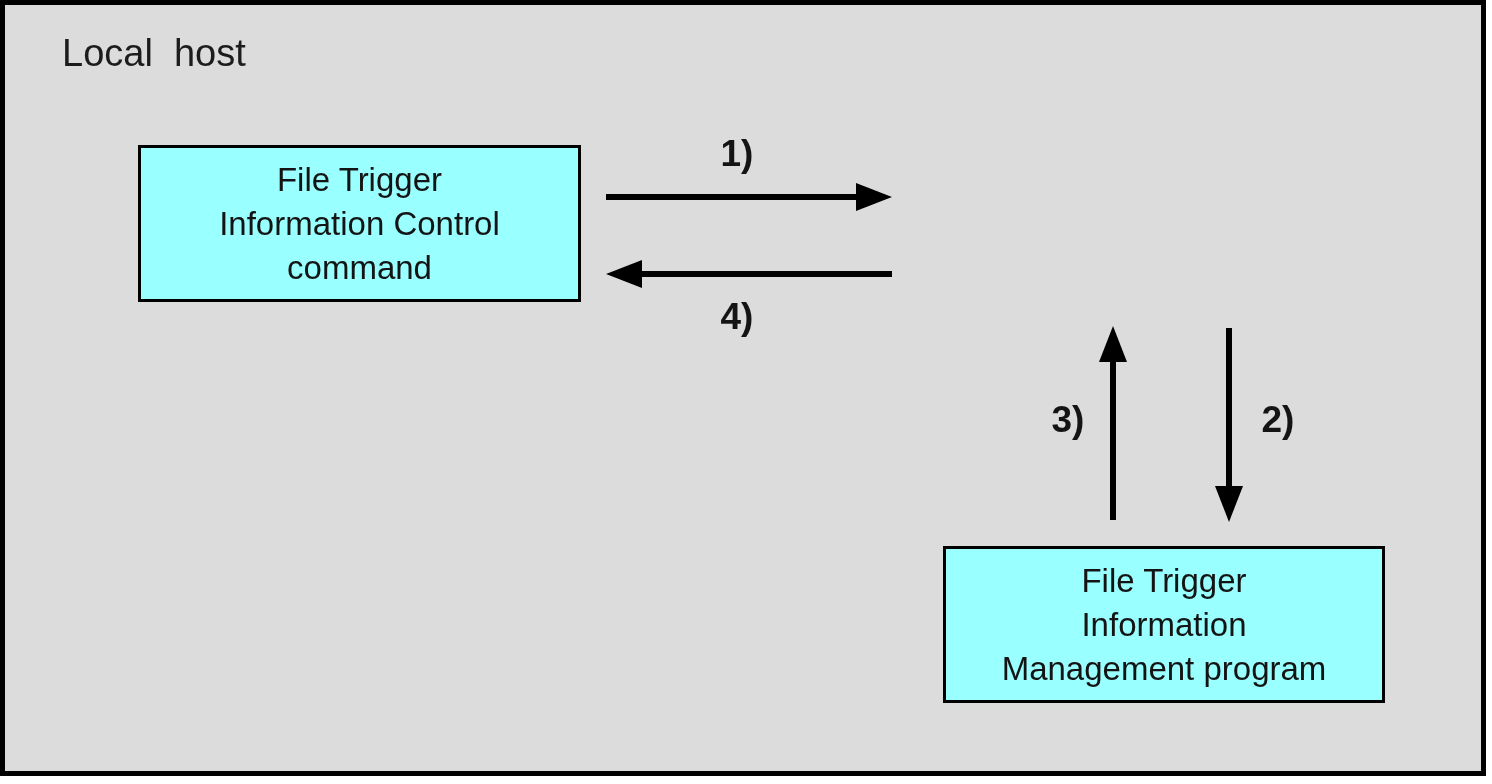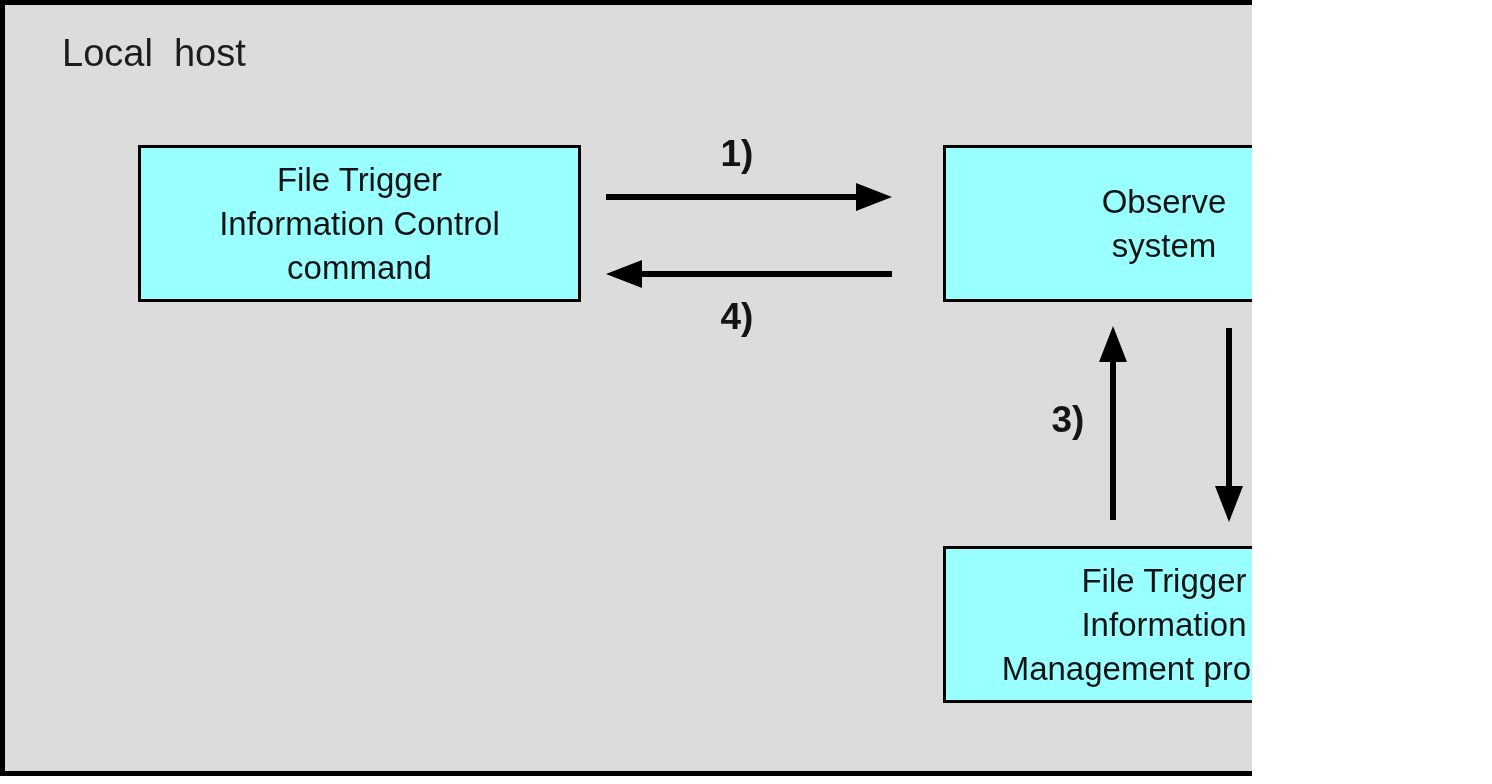--- a/index.html
+++ b/index.html
@@ -2,21 +2,21 @@
 <html><head>
 <meta charset="utf-8">
 <style>
   html, body {
     margin: 0;
     padding: 0;
     background: #ffffff;
   }
   .canvas {
     position: relative;
-    width: 1252px;
+    width: 1492px;
     height: 784px;
     background: #ffffff;
     font-family: "Liberation Sans", sans-serif;
     overflow: hidden;
   }
   .frame {
     position: absolute;
     left: 0;
     top: 0;
     width: 1476px;
@@ -90,22 +90,20 @@
 <div class="canvas">
 
   <div class="frame"></div>
 
   <div class="diagram-title">Local  host</div>
 
   <div class="node node-control-command">File Trigger
 Information Control
 command</div>
 
-  <div class="node node-observe-system">Observe
-system</div>
 
   <div class="node node-management-program">File Trigger
 Information
 Management program</div>
 
   <svg class="arrow-layer" viewBox="0 0 1492 784" xmlns="http://www.w3.org/2000/svg">
 
     <g>
       <line x1="606" y1="197" x2="860" y2="197" stroke="#000000" stroke-width="6"></line>
       <polygon points="892,197 856,183 856,211" fill="#000000"></polygon>

